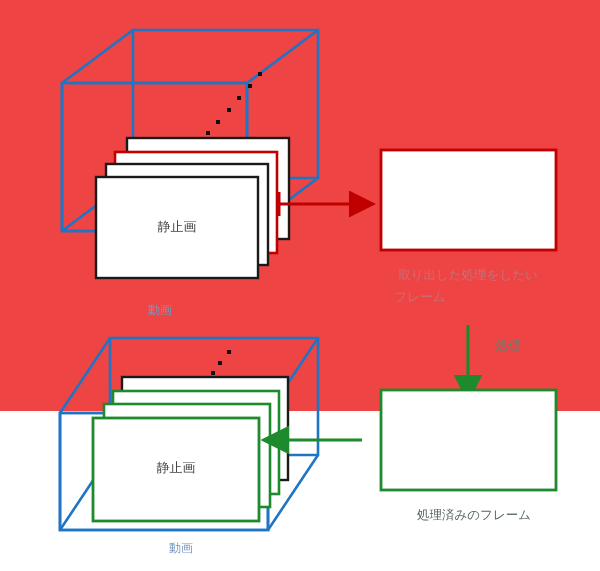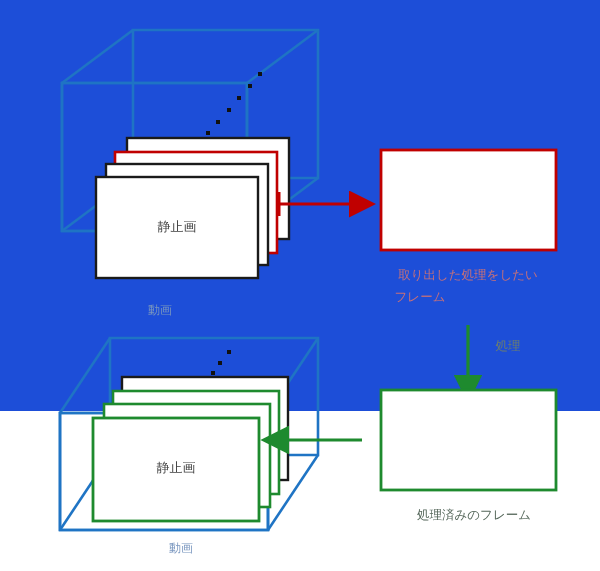--- a/index.html
+++ b/index.html
@@ -10,21 +10,21 @@
   body {
     width: 600px;
     height: 571px;
     font-family: "Liberation Sans", sans-serif;
     overflow: hidden;
   }
   #diagram-root {
     position: relative;
     width: 600px;
     height: 411px;
-    background: #1d4ed8;
+    background: #ef4444;
   }
   svg.canvas {
     position: absolute;
     top: 0;
     left: 0;
     width: 600px;
     height: 571px;
     display: block;
   }
   text {

